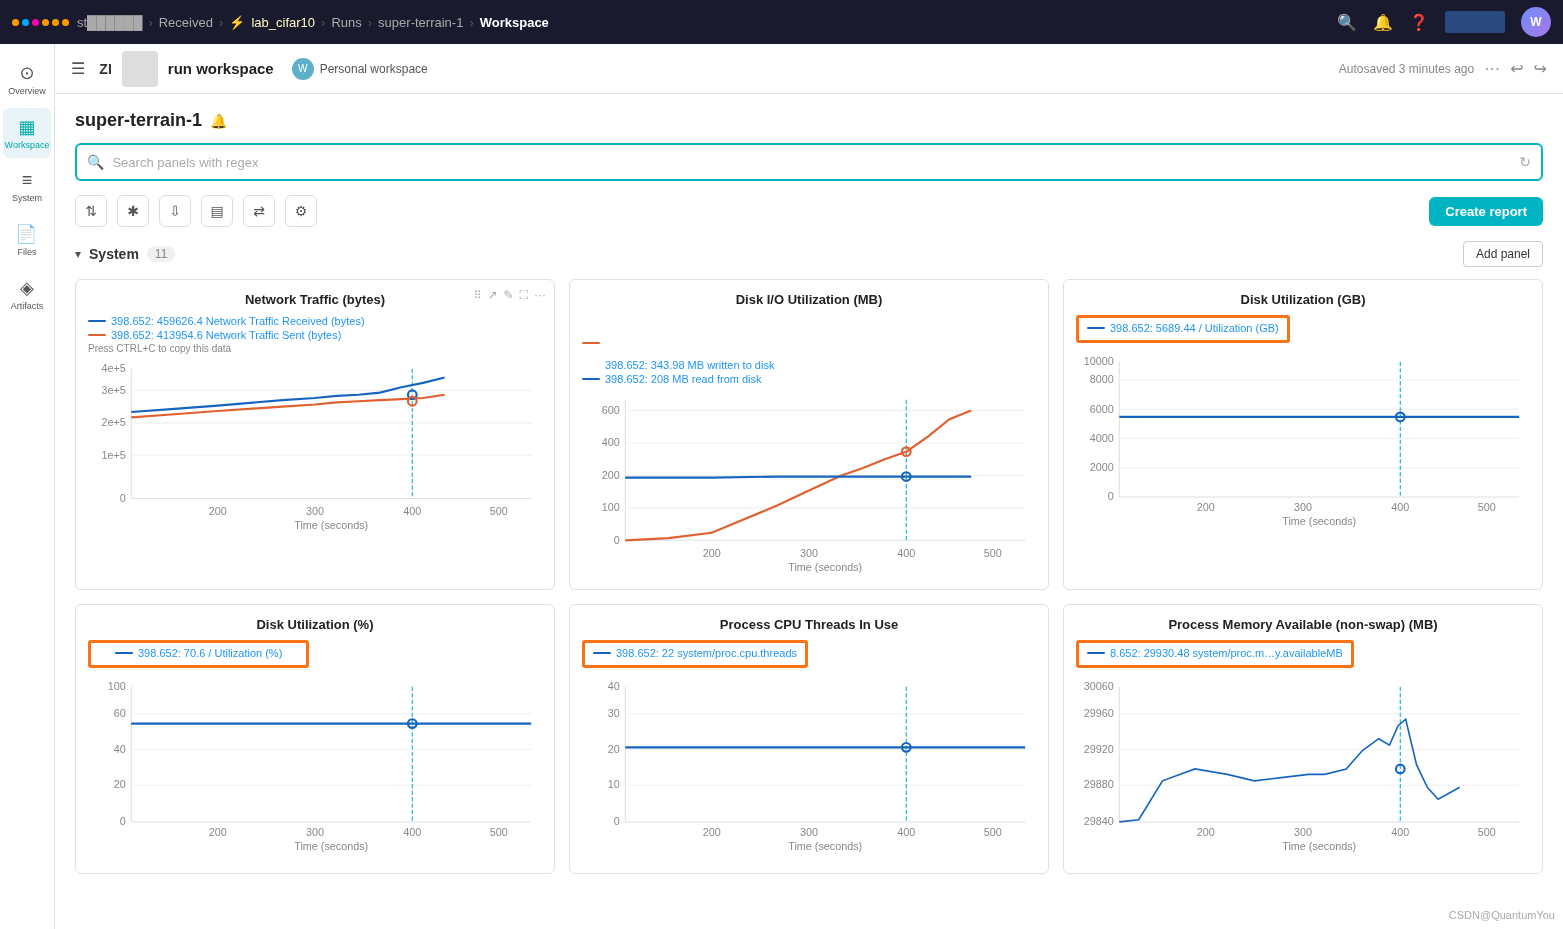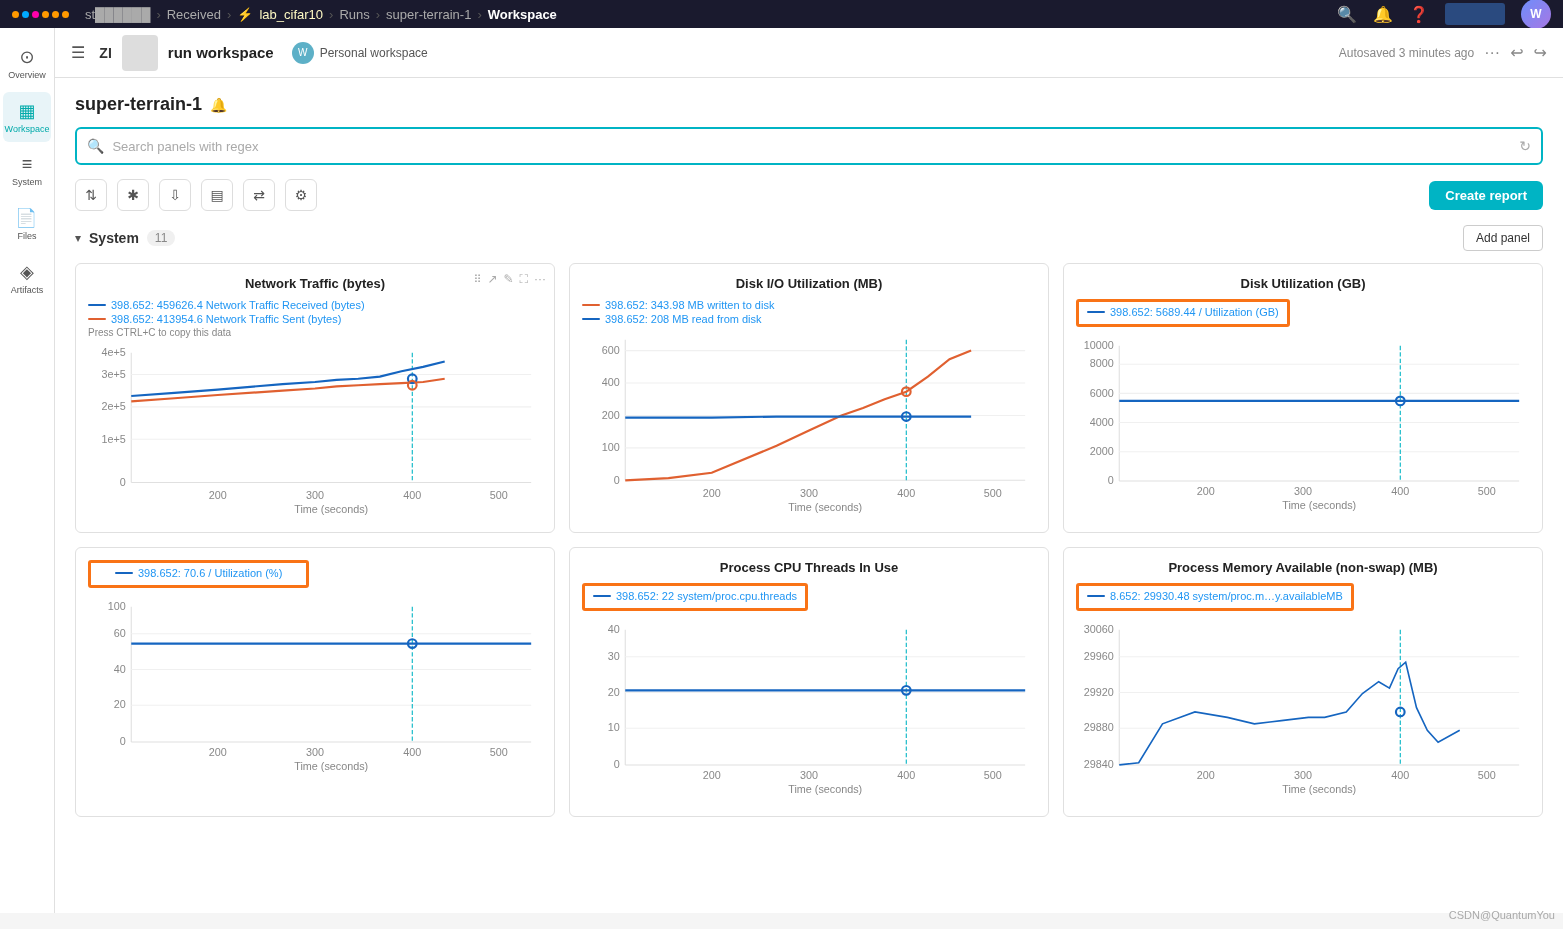--- a/index.html
+++ b/index.html
@@ -2,25 +2,25 @@
 <html><head>
   <meta charset="utf-8">
   <style>
     * { box-sizing: border-box; margin: 0; padding: 0; }
     body { font-family: -apple-system, BlinkMacSystemFont, 'Segoe UI', sans-serif; background: #f5f5f5; overflow: hidden; }
 
     
     .top-nav {
       background: #1a1a2e;
       color: #ccc;
-      height: 28px;
+      height: 44px;
       display: flex;
       align-items: center;
       padding: 0 12px;
-      gap: 8px;
+      gap: 0;
       font-size: 13px;
     }
     .top-nav .dots { display: flex; gap: 3px; margin-right: 8px; }
     .top-nav .dot { width: 7px; height: 7px; border-radius: 50%; background: #f90; }
     .top-nav .dot:nth-child(2) { background: #0af; }
     .top-nav .dot:nth-child(3) { background: #f0a; }
     .breadcrumb { display: flex; align-items: center; gap: 6px; color: #aaa; font-size: 13px; }
     .breadcrumb .sep { color: #555; }
     .breadcrumb .current { color: #fff; font-weight: 600; }
     .top-nav-right { margin-left: auto; display: flex; align-items: center; gap: 16px; }
@@ -260,21 +260,21 @@
             <circle cx="300" cy="34" r="4" fill="none" stroke="#1565C0" stroke-width="2"></circle>
             <circle cx="300" cy="40" r="4" fill="none" stroke="#e06030" stroke-width="2"></circle>
           </svg>
         </div>
 
         <div class="chart-panel">
           <div class="chart-title">Disk I/O Utilization (MB)</div>
           <div style="margin-bottom:4px;">
             <div class="legend-item">
               <span class="legend-line" style="background:#e06030;"></span>
-              <span style="color:#2196F3;font-size:11px;">398.652: 343.98 MB written to disk</span>
+              <span style="color:#2196F3;font-size:11px;margin-top:44px;">398.652: 343.98 MB written to disk</span>
             </div>
             <div class="legend-item">
               <span class="legend-line" style="background:#1565C0;"></span>
               <span style="color:#2196F3;font-size:11px;">398.652: 208 MB read from disk</span>
             </div>
           </div>
           <svg class="chart-area" viewBox="0 0 420 170">
             <line x1="40" y1="10" x2="40" y2="140" class="axis-line"></line>
             <line x1="40" y1="140" x2="410" y2="140" class="axis-line"></line>
             <line x1="40" y1="110" x2="410" y2="110" stroke="#f0f0f0" stroke-width="1"></line>
@@ -332,20 +332,21 @@
             <text x="225" y="161" class="axis-label" text-anchor="middle">Time (seconds)</text>
 
             <line x1="300" y1="10" x2="300" y2="135" class="crosshair"></line>
 
             <polyline fill="none" stroke="#1565C0" stroke-width="2" points="40,61 410,61"></polyline>
             <circle cx="300" cy="61" r="4" fill="none" stroke="#1565C0" stroke-width="2"></circle>
           </svg>
         </div>
 
         <div class="chart-panel">
+          <div class="chart-title">Disk Utilization (%)</div>
           <div style="margin-bottom:4px;">
             <div class="chart-legend" style="padding:4px 24px;">
               <div class="legend-item">
                 <span class="legend-line" style="background:#1565C0;"></span>
                 <span style="color:#2196F3;font-size:11px;">398.652: 70.6 / Utilization (%)</span>
               </div>
             </div>
           </div>
           <svg class="chart-area" viewBox="0 0 420 165">
             <line x1="40" y1="10" x2="40" y2="135" class="axis-line"></line>

